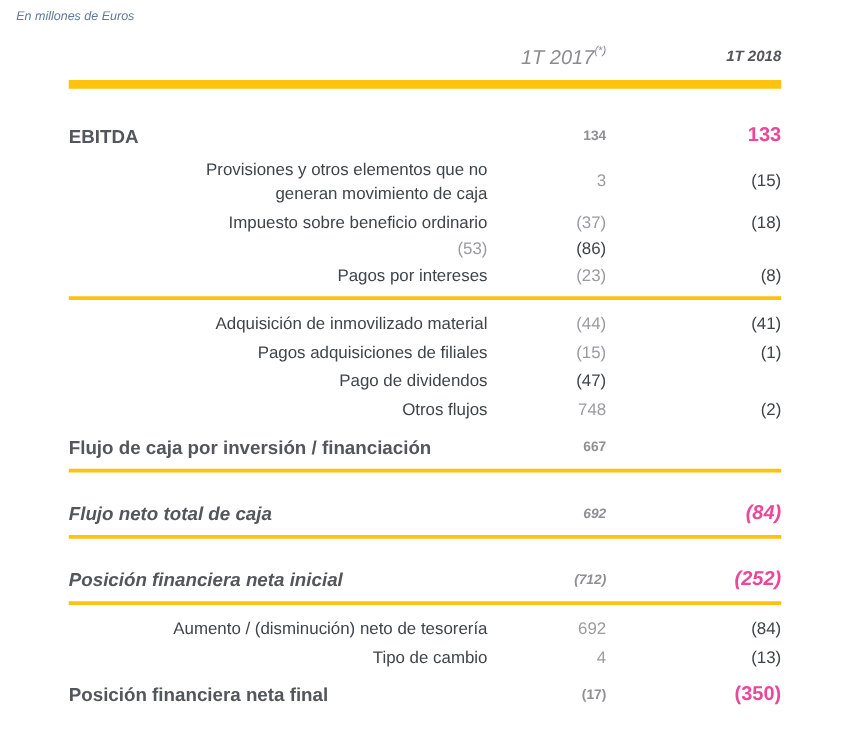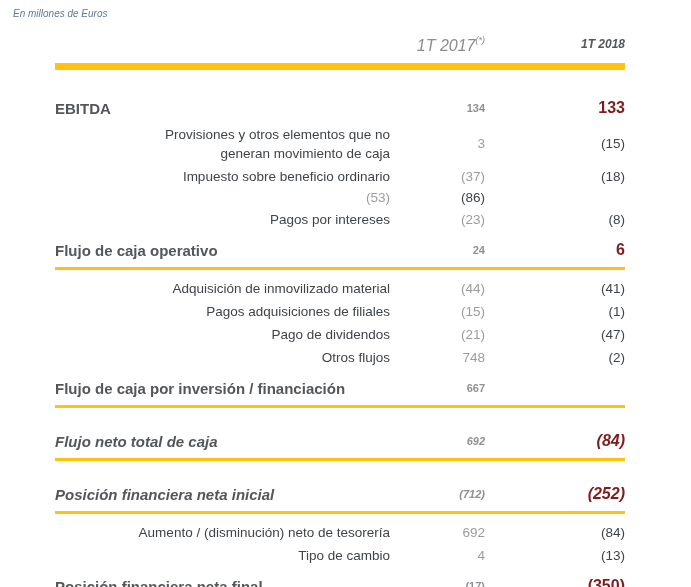--- a/index.html
+++ b/index.html
@@ -31,21 +31,21 @@
   .cell-num{text-align:right;}
   .row-sub{font-size:13.5px;color:#3f4449;}
   .row-sub .cell-label{padding-left:65px;line-height:19px;padding-top:2px;padding-bottom:2px;text-align:right;}
   .row-sub .cell-num{line-height:20px;}
   .row-sub .num-2017{color:#9a9c9f;}
   .row-sub .num-2018{color:#3f4449;}
   .row-sub .cell-label.wrap{max-width:323px;}
   .row-total{font-weight:bold;min-height:24px;margin-top:7px;margin-bottom:3px;}
   .row-total .cell-label{font-size:15px;color:#53565a;}
   .row-total .num-2017{font-size:11px;color:#8e9093;}
-  .row-total .num-2018{font-size:16px;color:#7f1d1d;}
+  .row-total .num-2018{font-size:16px;color:#ec4899;}
   .gap-xl{margin-top:26px;}
   .gap-lg{margin-top:21px;font-style:italic;}
   .gap-sm{margin-top:5px;}
 </style>
 </head>
 <body>
 
 <div class="page">
 
   <div class="units-label">En millones de Euros</div>
@@ -78,39 +78,33 @@
         </div>
         <div class="grid-row row-sub">
           <div class="cell-num num-2017">(53)</div>
           <div class="cell-num num-2018">(86)</div>
         </div>
         <div class="grid-row row-sub">
           <div class="cell-label">Pagos por intereses</div>
           <div class="cell-num num-2017">(23)</div>
           <div class="cell-num num-2018">(8)</div>
         </div>
-        <div class="grid-row row-total">
-          <div class="cell-label">Flujo de caja operativo</div>
-          <div class="cell-num num-2017">24</div>
-          <div class="cell-num num-2018">6</div>
-        </div>
         <div class="rule-thin"></div>
         <div class="grid-row row-sub gap-sm">
           <div class="cell-label">Adquisición de inmovilizado material</div>
           <div class="cell-num num-2017">(44)</div>
           <div class="cell-num num-2018">(41)</div>
         </div>
         <div class="grid-row row-sub">
           <div class="cell-label">Pagos adquisiciones de filiales</div>
           <div class="cell-num num-2017">(15)</div>
           <div class="cell-num num-2018">(1)</div>
         </div>
         <div class="grid-row row-sub">
           <div class="cell-label">Pago de dividendos</div>
-          <div class="cell-num num-2017">(21)</div>
           <div class="cell-num num-2018">(47)</div>
         </div>
         <div class="grid-row row-sub">
           <div class="cell-label">Otros flujos</div>
           <div class="cell-num num-2017">748</div>
           <div class="cell-num num-2018">(2)</div>
         </div>
         <div class="grid-row row-total">
           <div class="cell-label">Flujo de caja por inversión / financiación</div>
           <div class="cell-num num-2017">667</div>

